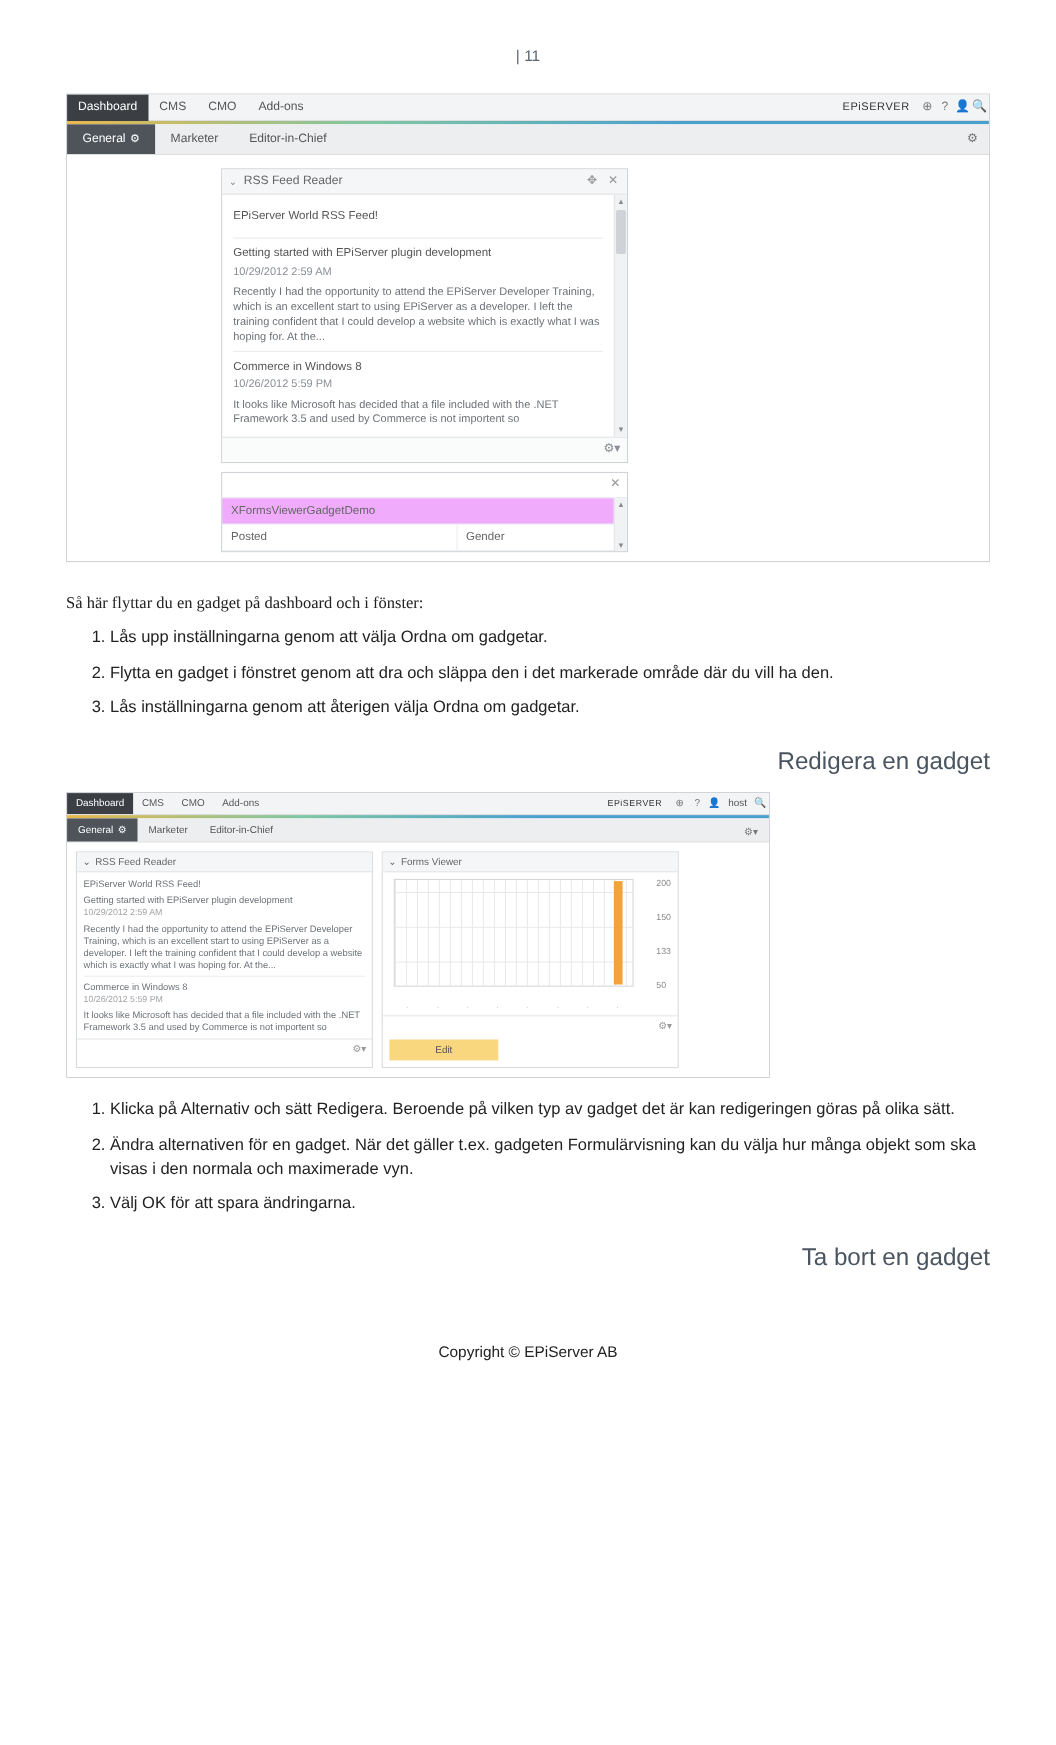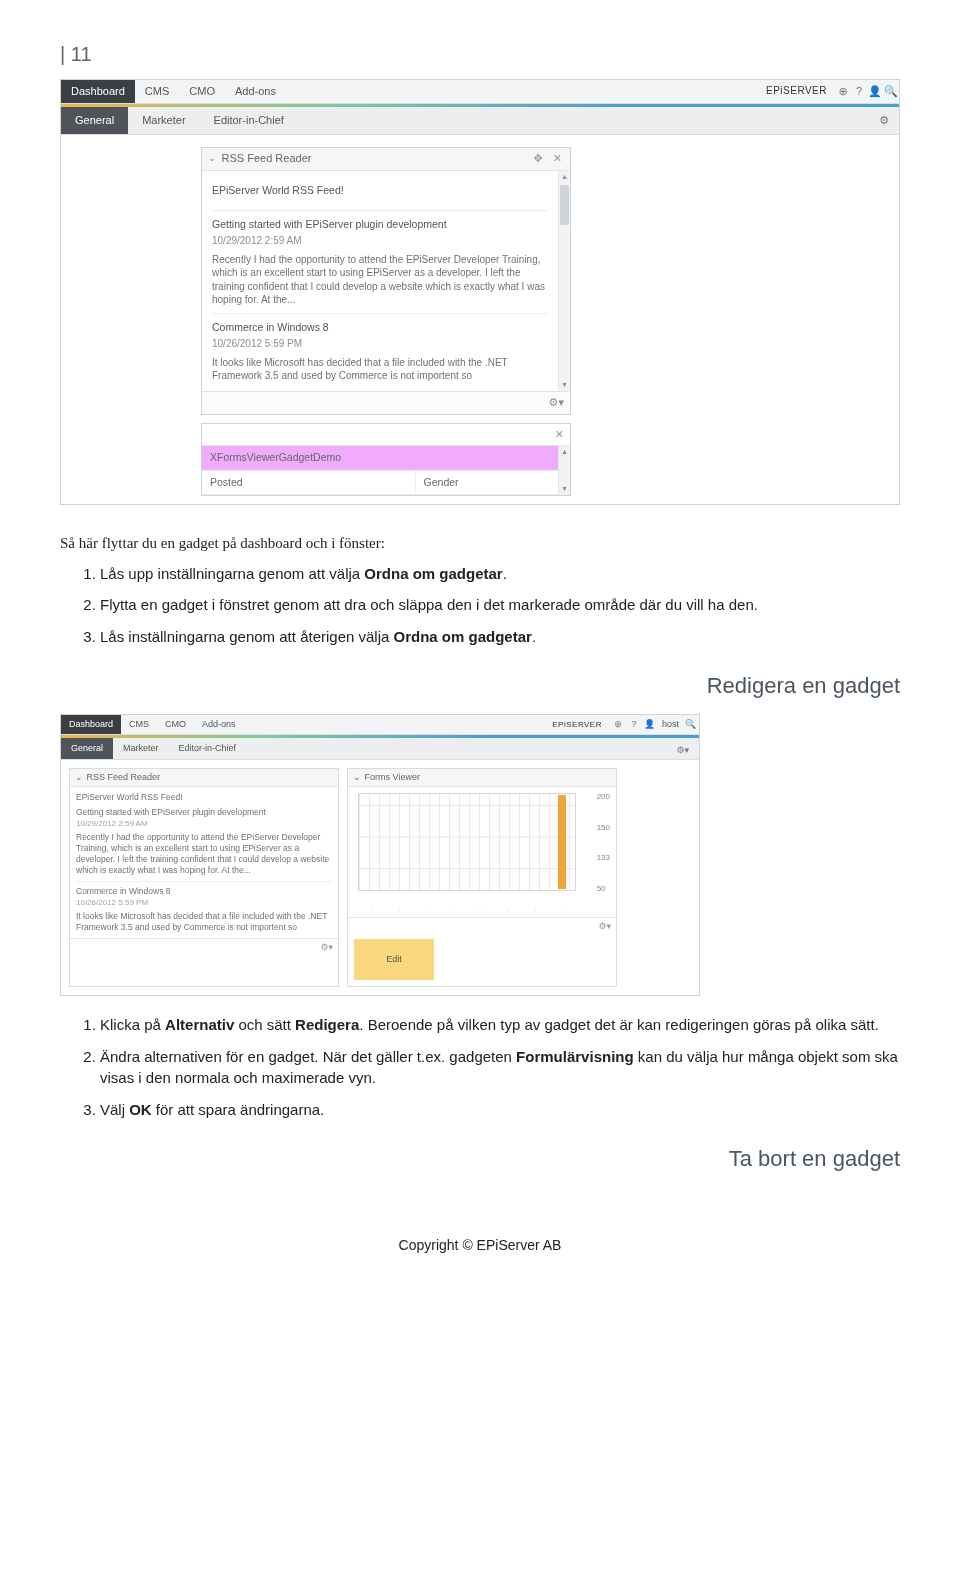--- a/index.html
+++ b/index.html
@@ -6,21 +6,21 @@
   body {
     font-family: Arial, Helvetica, sans-serif;
     background: #fff;
     color: #222;
     width: 960px;
     margin: 0 auto;
     font-size: 15px;
     line-height: 1.45;
   }
   .page { padding: 40px 60px 40px 60px; }
-  .page-num { text-align: left; color: #5b6570; font-size: 20px; margin-bottom: 10px; }
+  .page-num { text-align: center; color: #5b6570; font-size: 14px; margin-bottom: 25px; }
   .screenshot {
     border: 1px solid #d0d4d8;
     background: #fff;
     font-size: 11px;
     color: #555;
     margin-bottom: 28px;
   }
   
   .nav1 {
     display: flex; align-items: center; height: 24px;
@@ -32,21 +32,21 @@
   .nav1 .tab.active { background: #3b3f44; color: #fff; }
   .nav1 .spacer { flex: 1; }
   .nav1 .brand { font-weight: normal; font-family: Arial; letter-spacing: 0.5px; padding-right: 8px; font-size: 10px; color: #333; }
   .nav1 .icon { width: 16px; display: inline-flex; justify-content: center; color: #777; }
   .grad-line { height: 3px; background: linear-gradient(90deg,#e9b84a,#7fc6a3,#49a0cf,#49a0cf); }
   .nav2 {
     display: flex; align-items: stretch; background: #eceeef; border-bottom: 1px solid #ddd;
     height: 28px;
   }
   .nav2 .tab2 {
-    padding: 6px 14px; color: #555; display: flex; align-items: center; gap: 4px; flex-direction: column;
+    padding: 6px 14px; color: #555; display: flex; align-items: center; gap: 4px;
   }
   .nav2 .tab2.active { background: #4f545b; color: #fff; }
   .nav2 .spacer { flex: 1; }
   .nav2 .gear { padding: 6px 10px; color: #777; }
   
   .panel-area {
     background: #fff; padding: 12px 0 8px 140px;
   }
   .panel {
     width: 370px; border: 1px solid #d0d4d8; background: #fff;
@@ -102,21 +102,21 @@
     display:flex; flex-direction:column; justify-content:space-between;
     font-size:8px; color:#888; text-align:center;
   }
   .panel2 .table-wrap { display:flex; }
   .panel2 .table-inner { flex:1; }
   
   .body-text { margin: 10px 0 8px; font-family: Liberation Serif, serif; }
   ol.steps { margin: 8px 0 14px 40px; }
   ol.steps li { margin-bottom: 10px; }
   h2.section { font-family: "Segoe UI", Arial, sans-serif; font-weight: 300; color: #4a5560; font-size: 22px; margin: 22px 0 12px; text-align: right; }
-  b.bold { font-weight: bold; }
+  b.bold { font-weight: normal; }
   
   .shot2 { border:1px solid #d0d4d8; width: 640px; font-size:9px; margin: 4px 0 18px; }
   .shot2 .nav1 { height:20px; }
   .shot2 .nav1 .tab { padding:3px 8px; font-size:9px; }
   .shot2 .nav1 .brand { font-size:8px; }
   .shot2 .nav2 { height:22px; }
   .shot2 .nav2 .tab2 { padding:4px 10px; font-size:9px; }
   .shot2 .cols { display:flex; gap:8px; padding:8px; background:#fff; }
   .shot2 .colpanel { flex:0 0 270px; border:1px solid #d9dcdf; }
   .shot2 .colpanel .chd { display:flex; align-items:center; gap:4px; padding:2px 5px; background:#f5f6f7; border-bottom:1px solid #e4e6e8; font-size:9px; color:#666; }
@@ -130,21 +130,21 @@
       linear-gradient(to right,#e8e8e8 1px,transparent 1px),
       linear-gradient(to bottom,transparent 0,transparent 33%,#e8e8e8 33%,#e8e8e8 calc(33% + 1px),transparent calc(33% + 1px));
     background-size: 10px 100%, 100% 33%;
     border:1px solid #d5d8db;
   }
   .shot2 .bar-orange { position:absolute; right:50px; top:8px; width:8px; bottom:28px; background:#f2a33c; }
   .shot2 .yvals { position:absolute; right:6px; top:4px; font-size:8px; color:#888; display:flex; flex-direction:column; height:104px; justify-content:space-between; }
   .shot2 .xlabels { position:absolute; left:10px; right:40px; bottom:2px; font-size:7px; color:#a9adaf; display:flex; justify-content:space-around; }
   .shot2 .xlabels span { display:inline-block; transform:rotate(-70deg); transform-origin:center; }
   .shot2 .editlabel {
-    width:80px; margin:4px 6px 6px; padding:14px 8px; background:#f9d77e; color:#555; font-size:9px; text-align:center;
+    width:99px; margin:4px 6px 6px; padding:3px 8px; background:#f9d77e; color:#555; font-size:9px; text-align:center;
   }
   .footer { text-align:center; font-size:14px; margin-top:60px; color:#222; }
 </style>
 </head>
 <body>
 
 <div class="page">
   <div class="page-num">| 11</div>
 
   <div class="screenshot">

